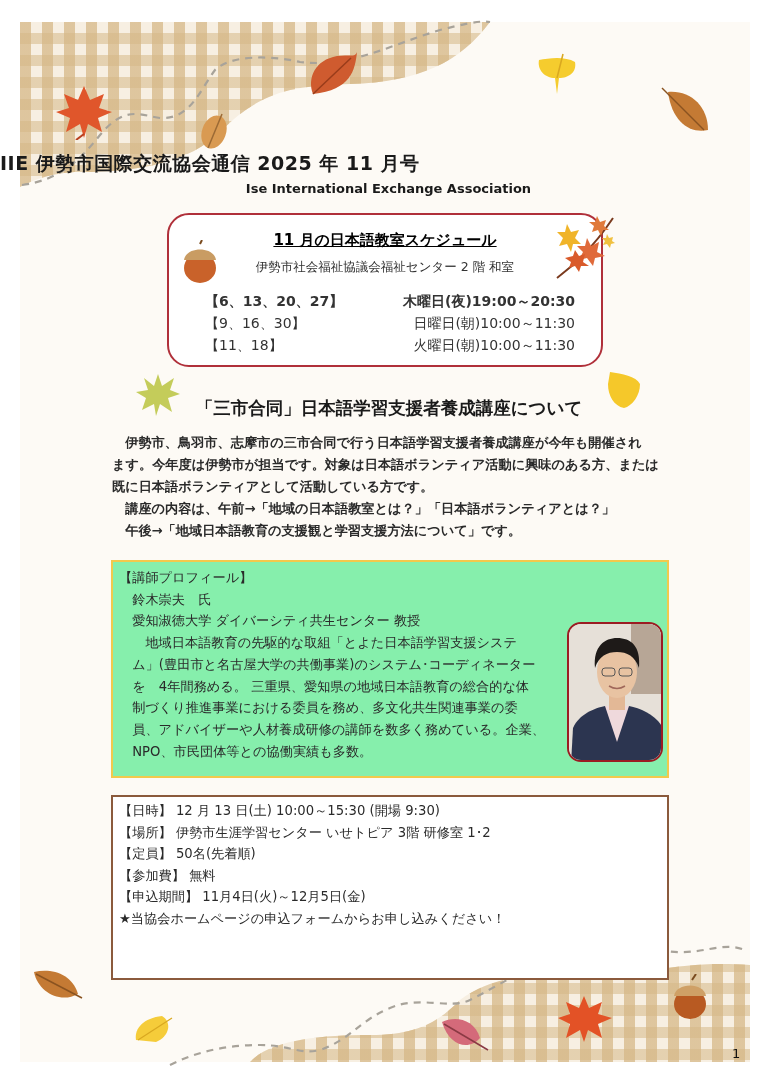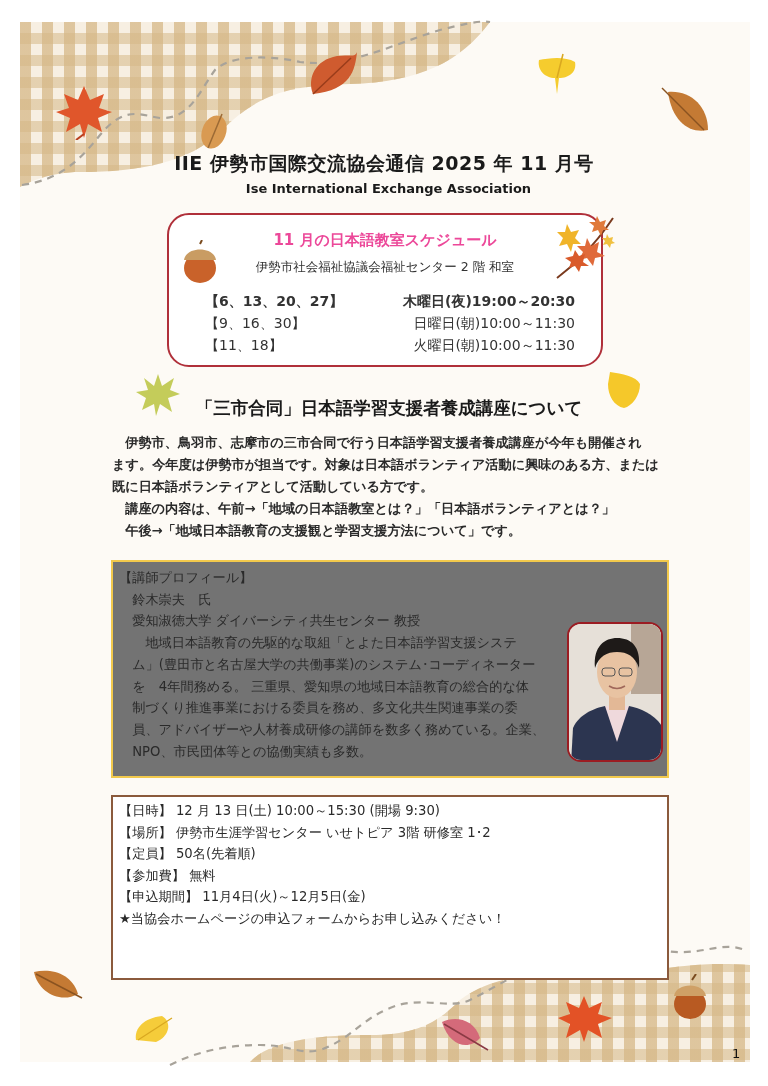--- a/index.html
+++ b/index.html
@@ -23,36 +23,36 @@
     .plaid-bottom {
       left: 250px; top: 950px; width: 500px; height: 112px;
       clip-path: path('M500,0 L500,112 L0,112 C20,90 70,85 120,85 C170,85 190,70 210,50 C250,20 300,25 340,25 C400,25 430,10 500,15 Z');
     }
 
     .dash { position: absolute; overflow: visible; }
 
     .leaf { position: absolute; }
 
     .header-title {
-      position: absolute; left: 0; top: 151px; width: 768px; text-align: center;
+      position: absolute; left: 0; top: 151px; width: 768px; text-align: left;
       font-family: "DejaVu Sans", sans-serif; font-weight: bold; font-size: 19px; color: #1a1a1a;
       letter-spacing: 0.5px;
     }
     .header-sub {
       position: absolute; left: 0; top: 181px; width: 768px; text-align: center;
       font-family: "DejaVu Sans", sans-serif; font-weight: bold; font-size: 13px; color: #1a1a1a; padding-left: 9px;
     }
 
     .schedule-box {
       position: absolute; left: 167px; top: 213px; width: 436px; height: 154px;
       border: 2px solid #b0303a; border-radius: 22px; background: #ffffff;
     }
     .schedule-title {
       position: absolute; left: 0; top: 16px; width: 100%; text-align: center;
-      font-weight: bold; font-size: 15px; color: #ec4899;
+      font-weight: bold; font-size: 15px; color: #000000; text-decoration: underline;
     }
     .schedule-venue {
       position: absolute; left: 0; top: 44px; width: 100%; text-align: center;
       font-size: 12.5px; color: #333;
     }
     .schedule-row { position: absolute; left: 36px; font-size: 14px; color: #333; }
     .schedule-row .dates { display: inline-block; width: 180px; }
     .schedule-row .time { display: inline-block; width: 190px; text-align: right; }
 
     .section-title {
@@ -61,21 +61,21 @@
     }
 
     .intro {
       position: absolute; left: 112px; top: 432px; width: 560px;
       font-size: 13.2px; line-height: 22px; color: #2a2a2a;
     }
     .intro p { white-space: nowrap; font-weight: bold; }
 
     .profile-box {
       position: absolute; left: 111px; top: 560px; width: 558px; height: 218px;
-      border: 2px solid #f2c94c; background: #737373;
+      border: 2px solid #f2c94c; background: #86efac;
     }
     .profile-text { position: absolute; left: 6px; top: 5px; font-size: 13.2px; line-height: 21.7px; color: #2a2a2a; }
     .profile-text p { white-space: nowrap; }
     .photo {
       position: absolute; left: 454px; top: 60px; width: 96px; height: 140px;
       border: 2px solid #9b1c22; border-radius: 14px; overflow: hidden;
       background: linear-gradient(180deg, #e9e4de 0%, #d8d0c6 100%);
     }
 
     .info-box {

